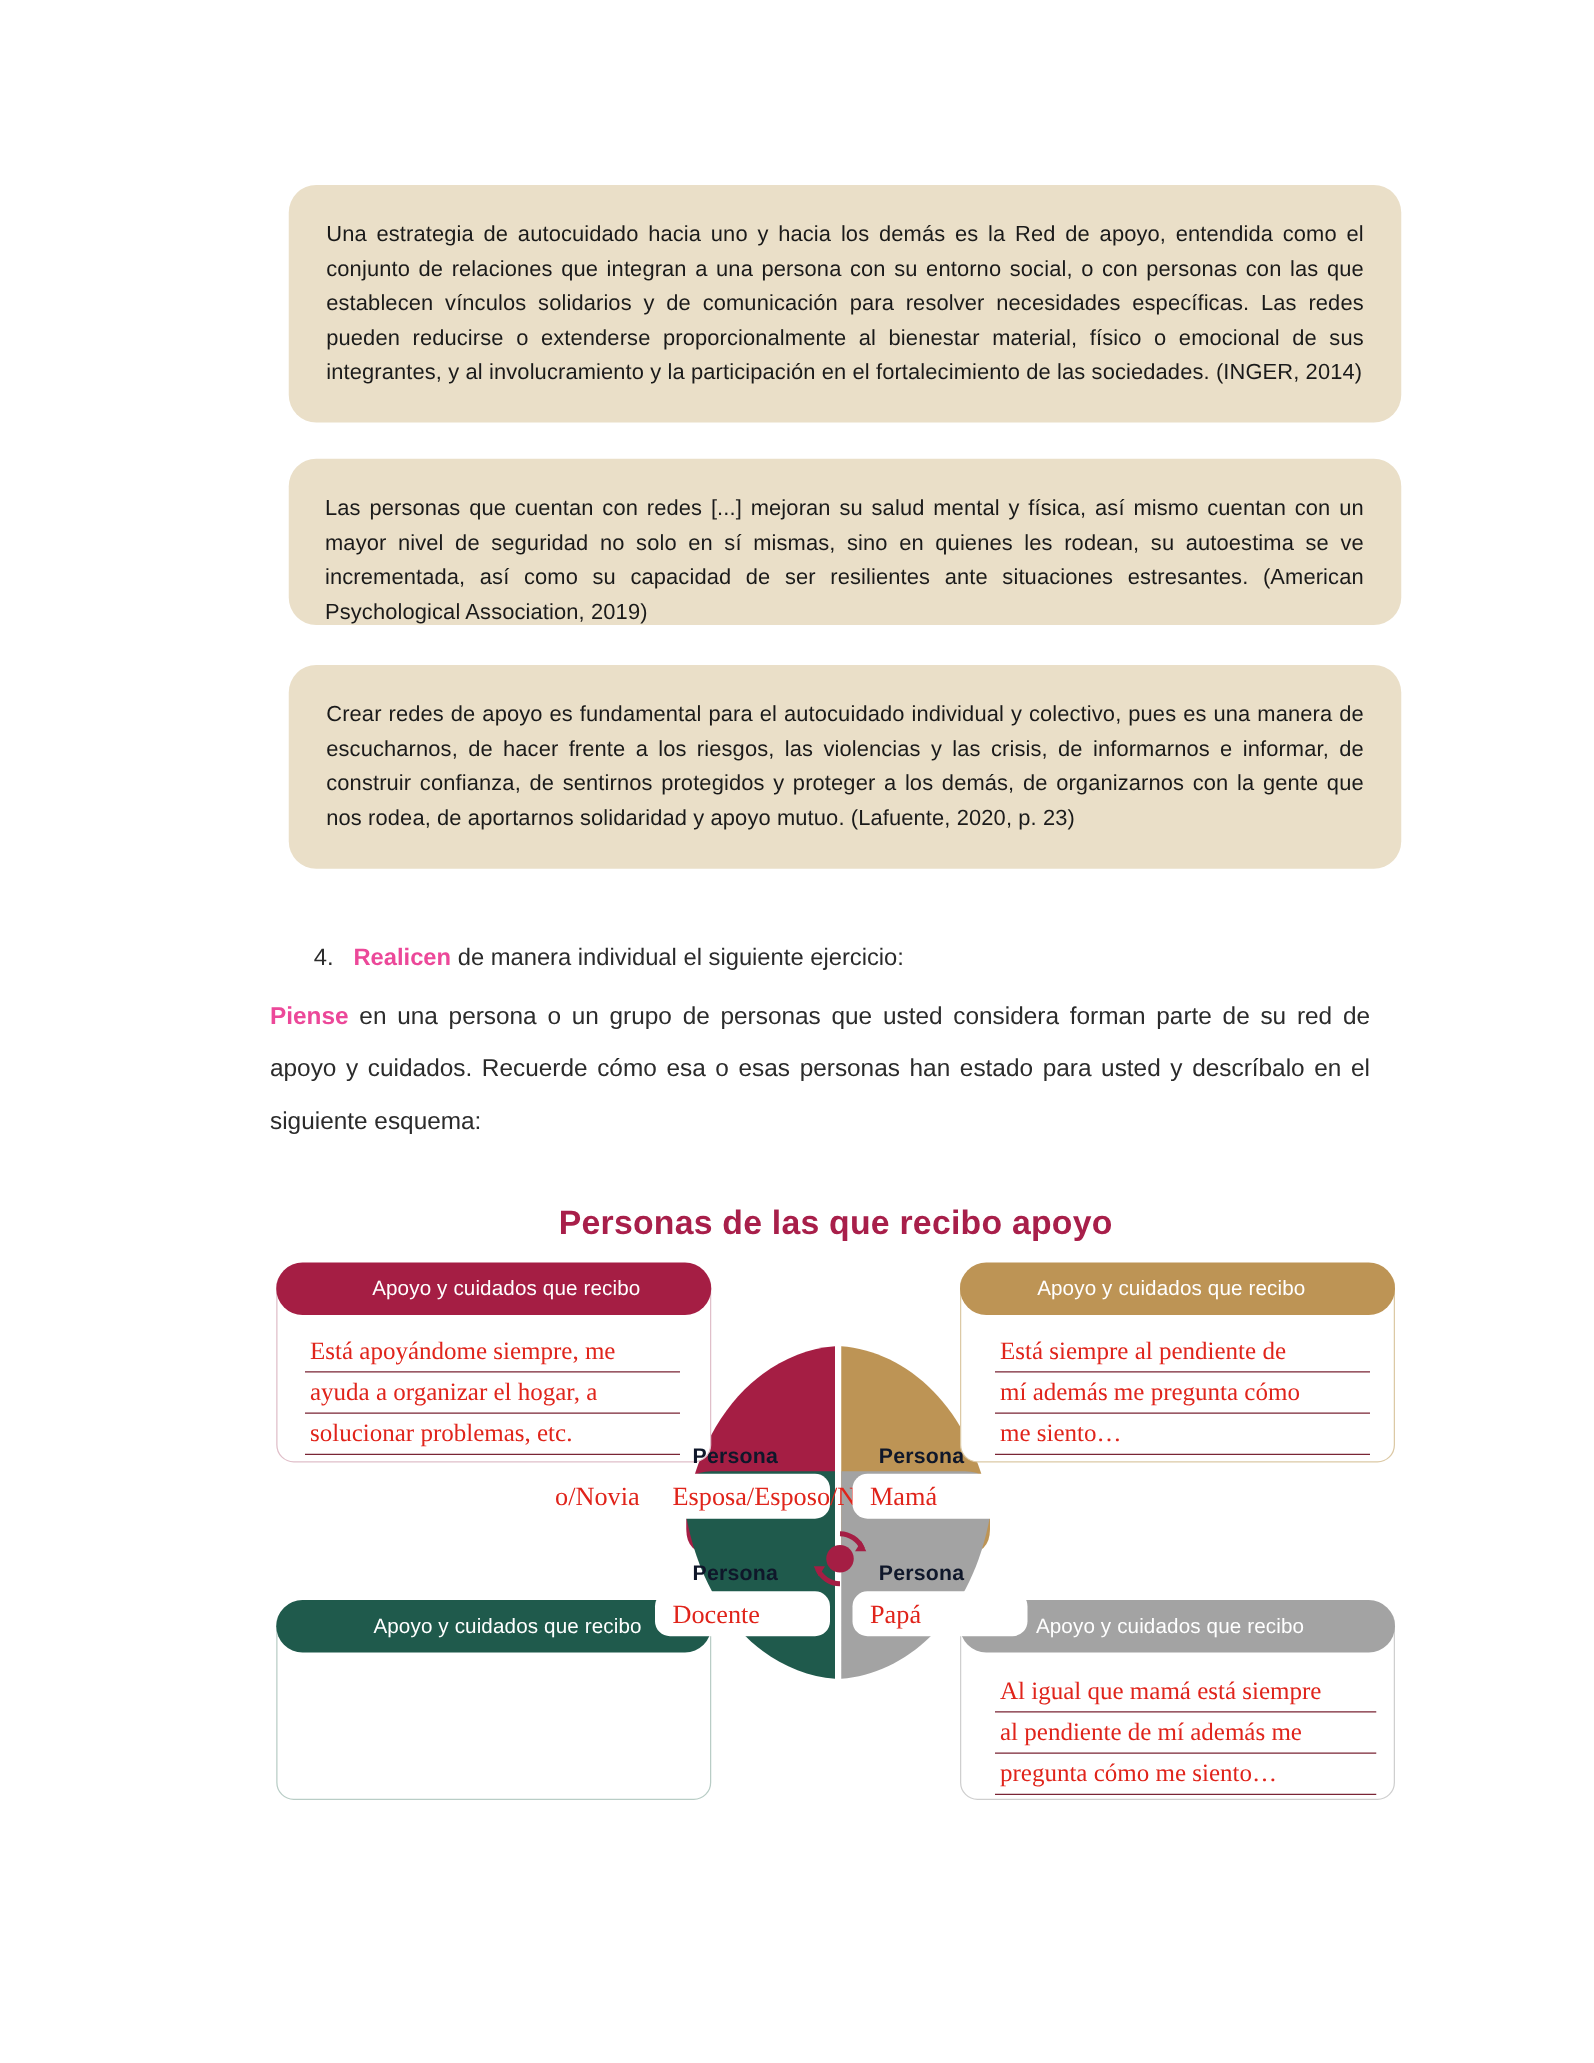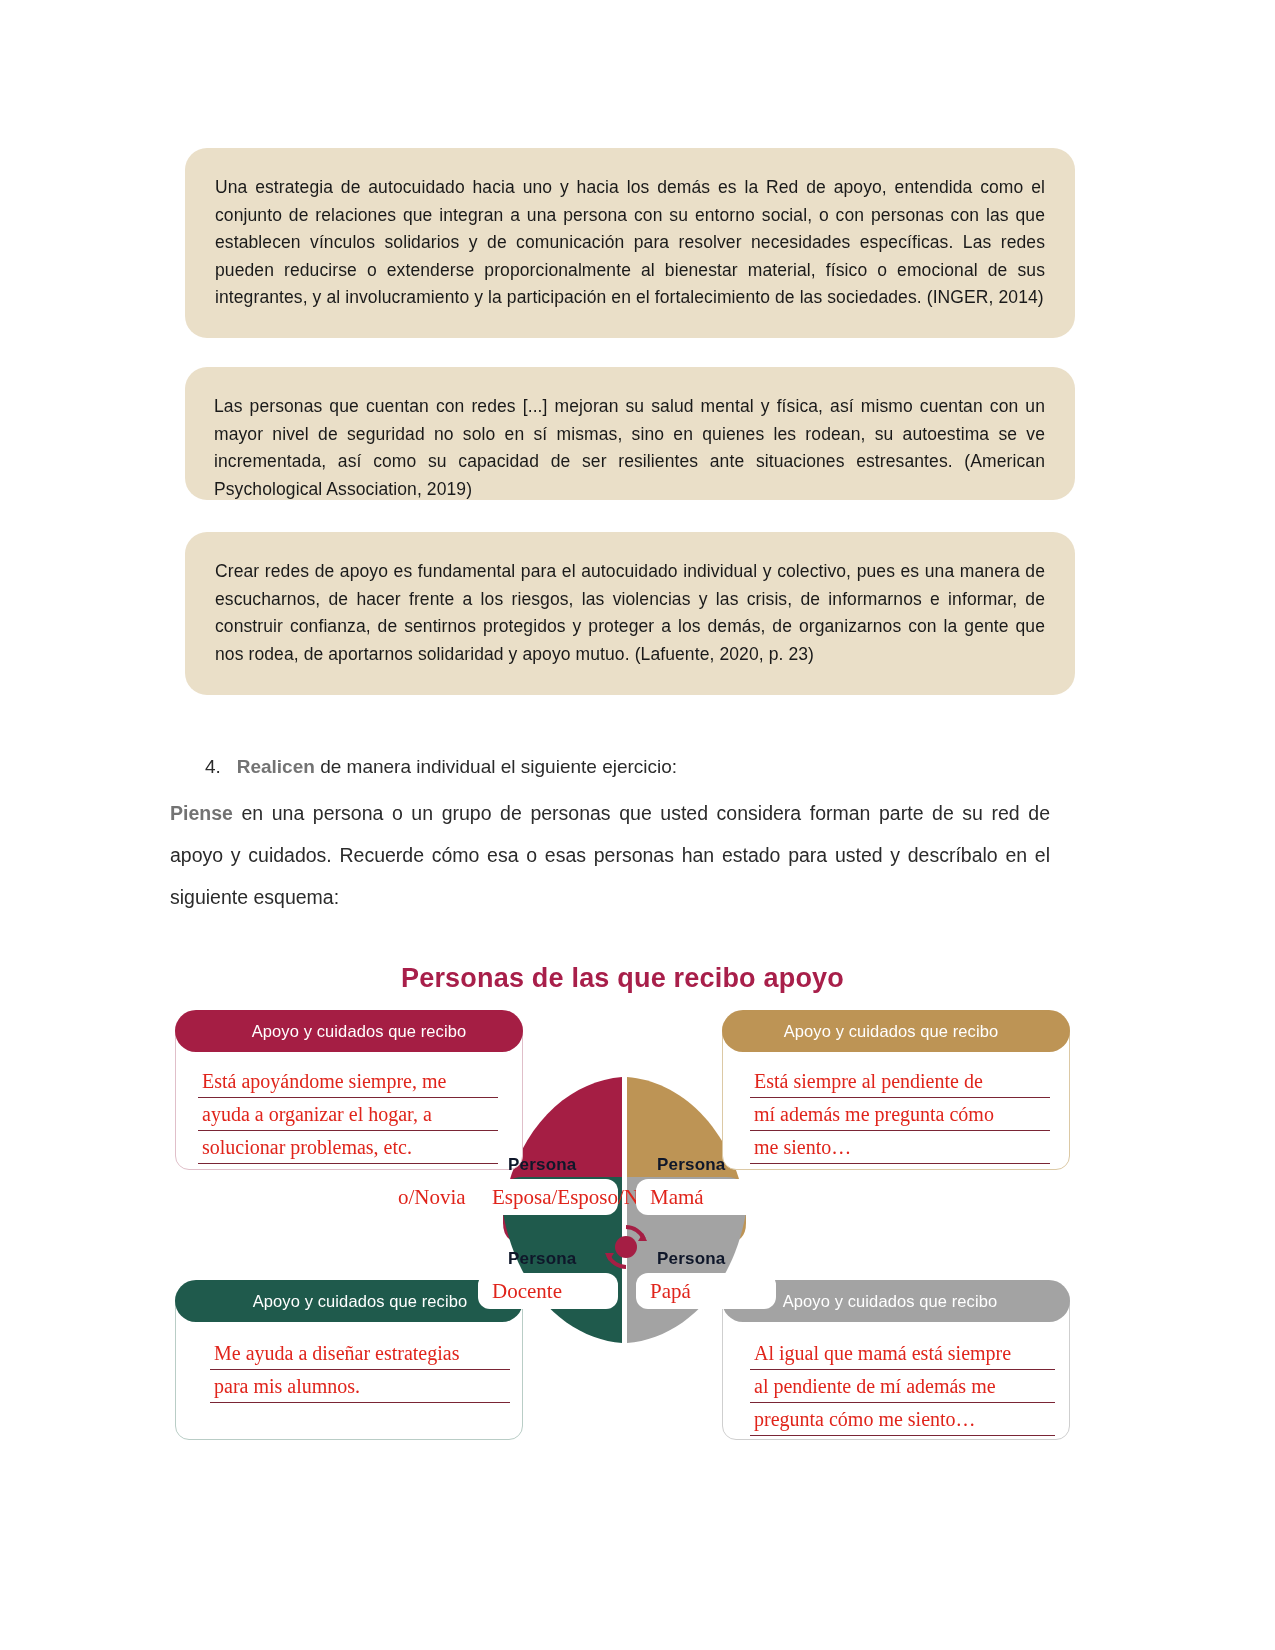--- a/index.html
+++ b/index.html
@@ -1,21 +1,21 @@
 <!DOCTYPE html>
 <html><head>
 <meta charset="utf-8">
 <style>
   html,body{margin:0;padding:0;}
   body{
     width:1275px;height:1650px;background:#ffffff;
     font-family:"Liberation Sans", sans-serif;
     position:relative;overflow:hidden;
   }
-  .page{position:relative;width:1146px;height:1650px;}
+  .page{position:relative;width:1146px;height:1650px;margin-left:46px;}
 
   
   .quote-box{
     position:absolute;
     background:#eadfc8;
     border-radius:22px;
     box-sizing:border-box;
     padding:26px 30px 22px 30px;
     color:#1a1a1a;
     font-size:17.5px;
@@ -27,21 +27,21 @@
   #qb1{left:185px;top:148px;width:890px;height:190px;}
   #qb2{left:185px;top:367px;width:890px;height:133px;padding-left:29px;}
   #qb3{left:185px;top:532px;width:890px;height:163px;}
 
   
   .instr-num{
     position:absolute;left:205px;top:752px;width:860px;
     font-size:19px;line-height:30px;color:#2b2b2b;
   }
   .instr-num .idx{color:#2b2b2b;}
-  .kw{color:#737373;font-weight:bold;}
+  .kw{color:#ec4899;font-weight:bold;}
   .instr-par{
     position:absolute;left:170px;top:792px;width:880px;
     font-size:19.5px;line-height:42px;color:#2b2b2b;
     text-align:justify;text-justify:inter-word;
   }
 
   
   .diagram{position:absolute;left:170px;top:955px;width:905px;height:510px;}
   .diagram-title{
     position:absolute;left:0;top:8px;width:905px;text-align:center;
@@ -150,24 +150,20 @@
     <div class="info-card tr"></div>
     <div class="card-header tr">Apoyo y cuidados que recibo</div>
     <div class="card-body tr">
       <span class="ln">Está siempre al pendiente de</span>
       <span class="ln">mí además me pregunta cómo</span>
       <span class="ln last">me siento…</span>
     </div>
 
     <div class="info-card bl"></div>
     <div class="card-header bl">Apoyo y cuidados que recibo</div>
-    <div class="card-body bl">
-      <span class="ln">Me ayuda a diseñar estrategias</span>
-      <span class="ln last">para mis alumnos.</span>
-    </div>
 
     <div class="info-card br"></div>
     <div class="card-header br">Apoyo y cuidados que recibo</div>
     <div class="card-body br">
       <span class="ln">Al igual que mamá está siempre</span>
       <span class="ln">al pendiente de mí además me</span>
       <span class="ln last">pregunta cómo me siento…</span>
     </div>
 
     <div class="petal-label" style="left:338px;top:200px;">Persona</div>

